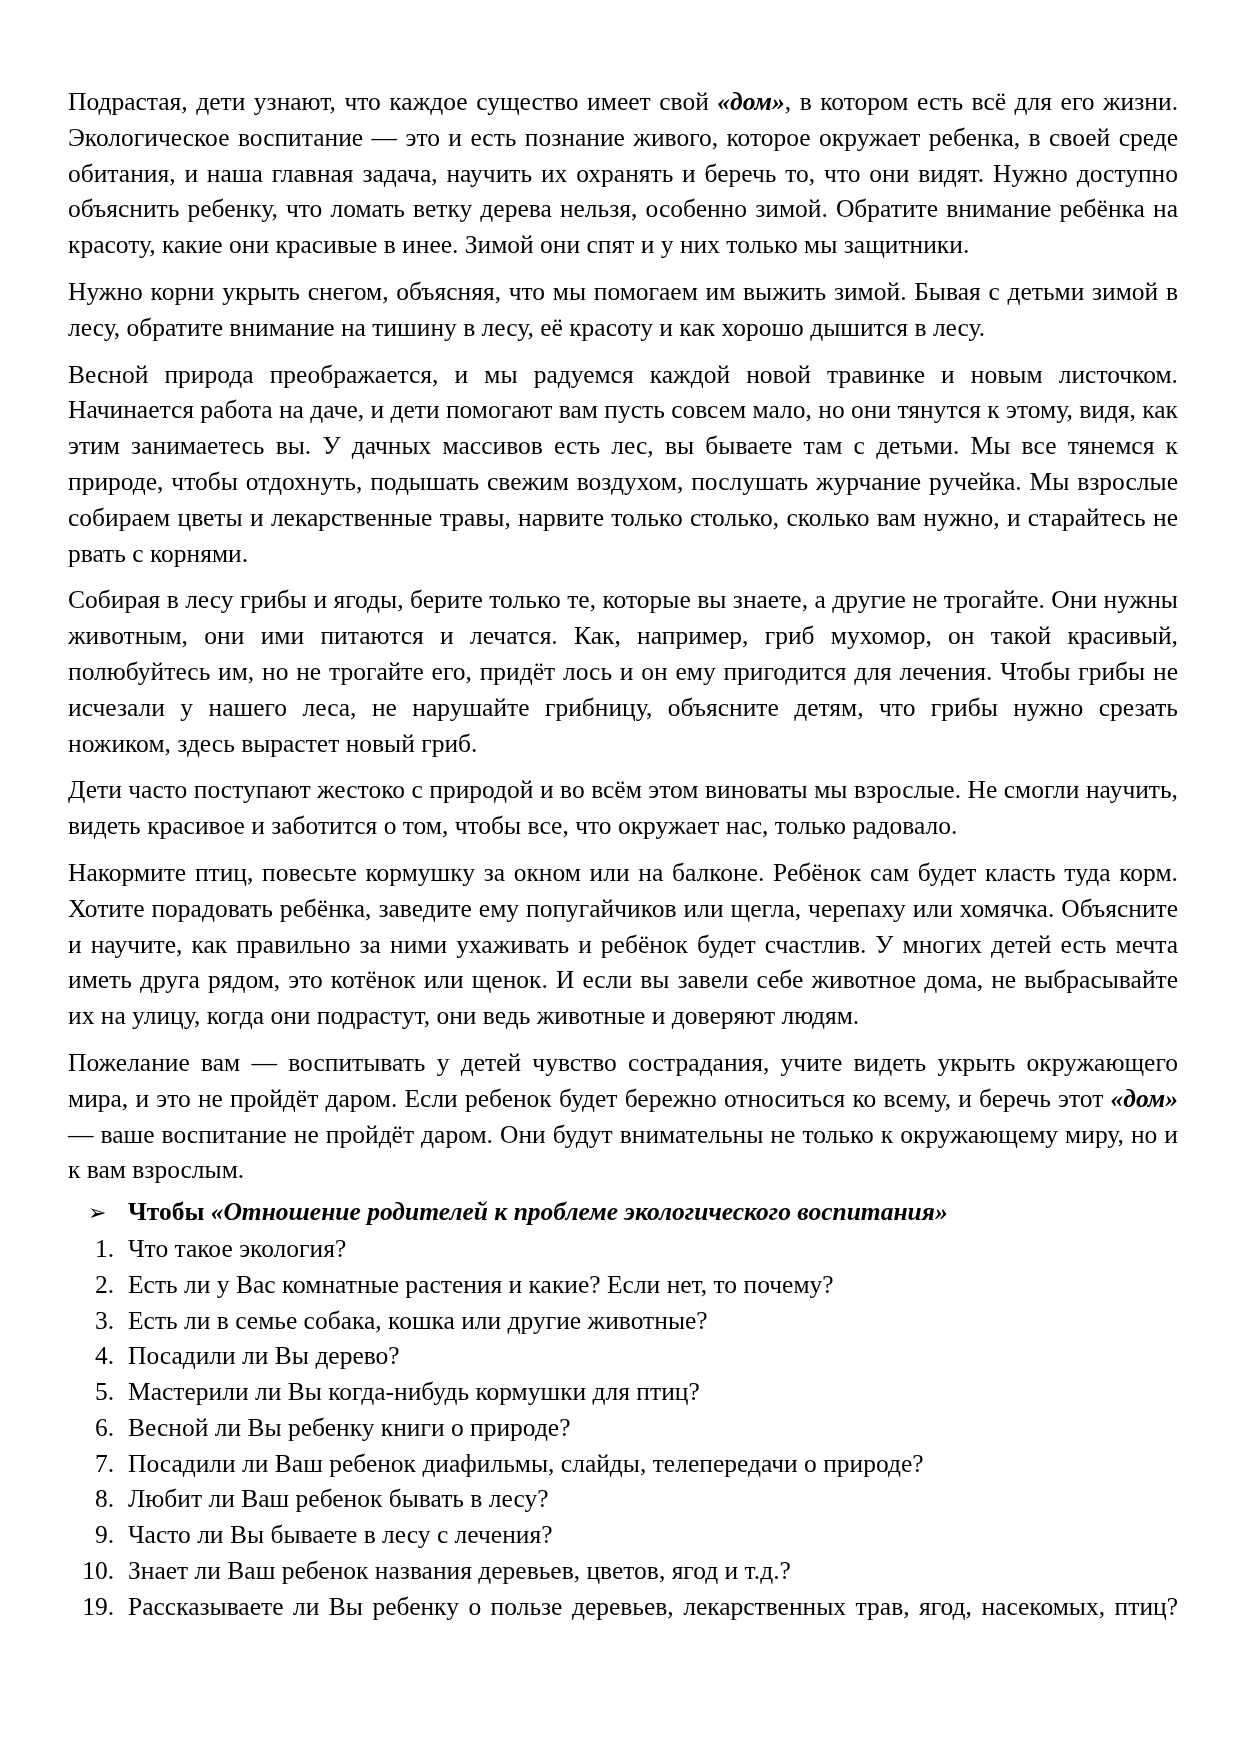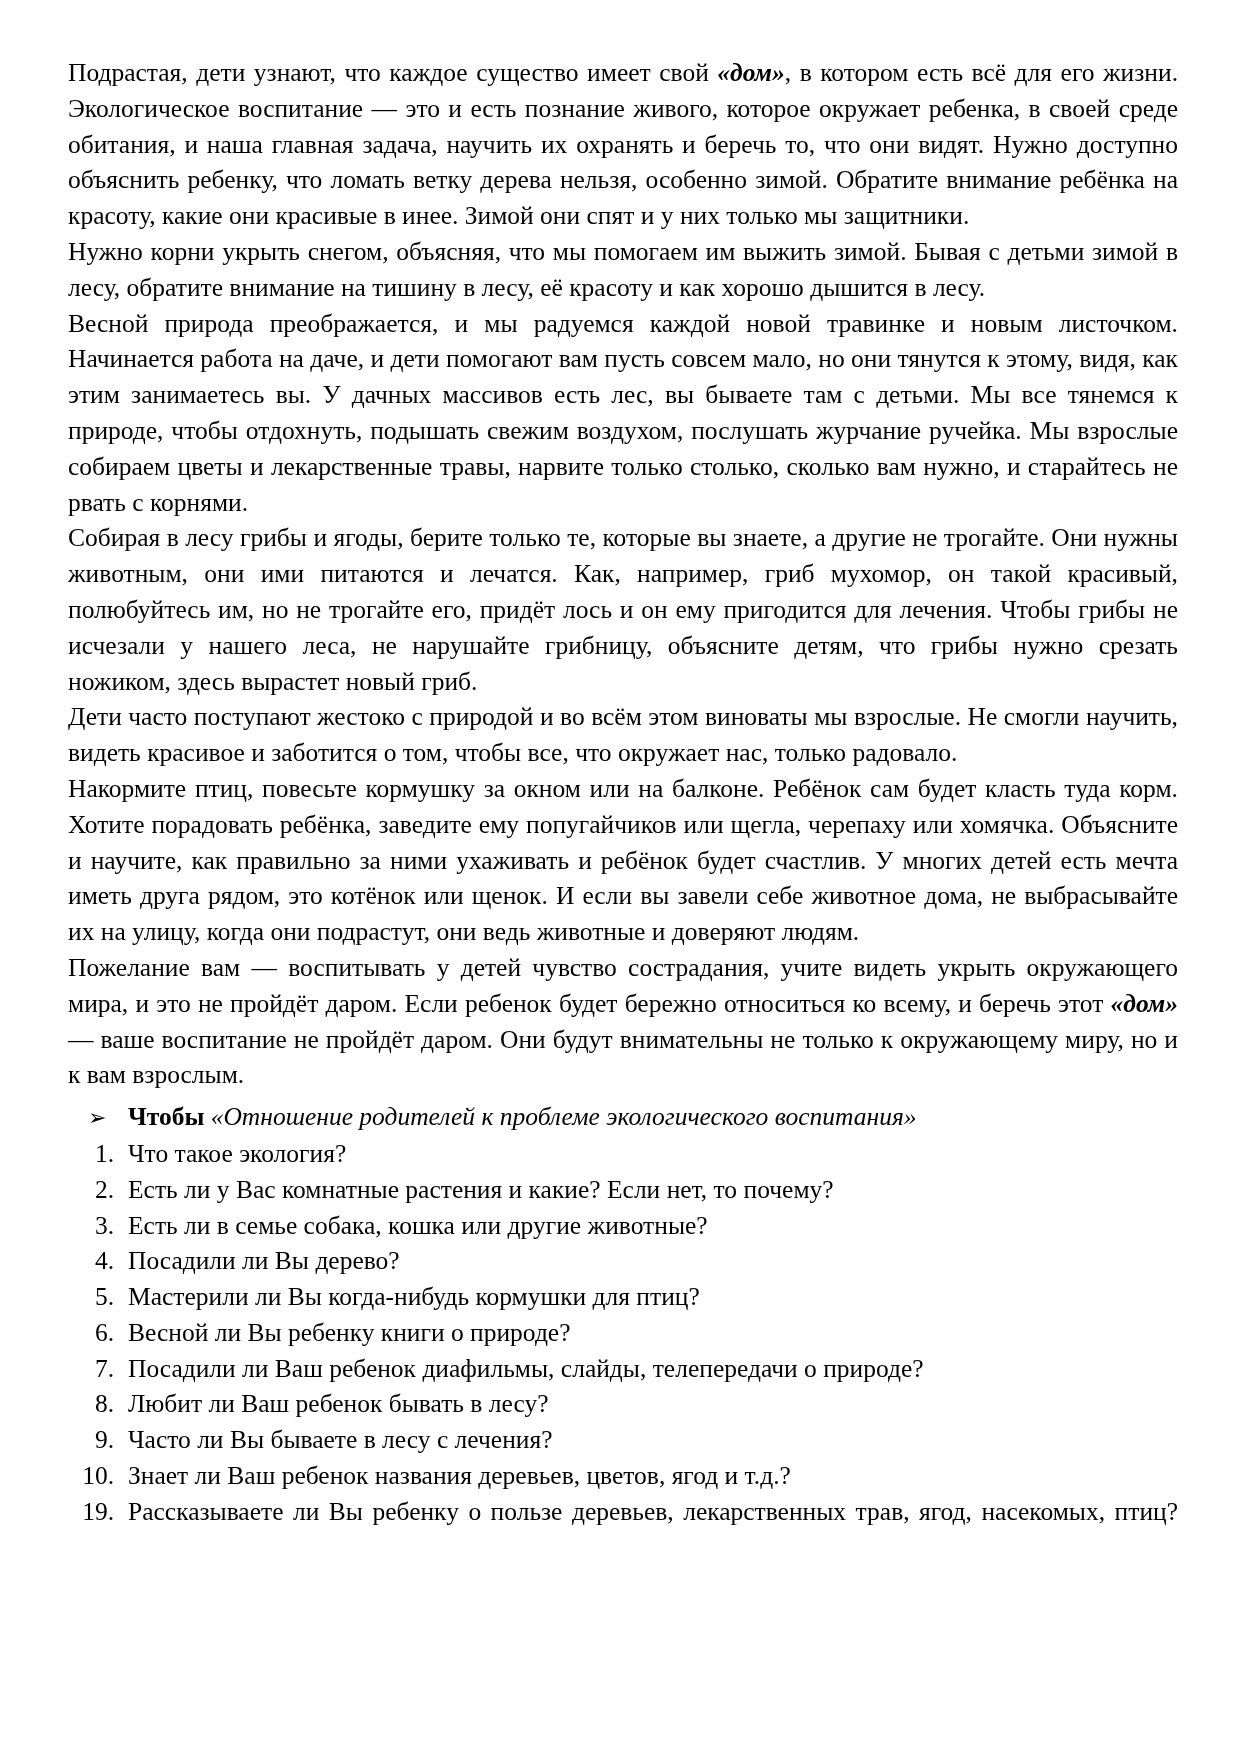--- a/index.html
+++ b/index.html
@@ -7,36 +7,36 @@
     padding: 0;
     background: #ffffff;
   }
   .page {
     position: relative;
     width: 1240px;
     height: 1754px;
     margin: 0 auto;
     background: #ffffff;
     box-sizing: border-box;
-    padding: 55px 62px 0 68px;
+    padding: 84px 62px 0 68px;
     font-family: "Liberation Serif", "DejaVu Serif", serif;
     color: #000000;
     overflow: hidden;
   }
   .body-text {
     font-size: 25.5px;
     line-height: 35.8px;
     text-align: justify;
     text-justify: inter-word;
     margin: 0;
     letter-spacing: 0px;
     word-spacing: 0px;
   }
   .body-text + .body-text {
-    margin-top: 0;
+    margin-top: 11px;
   }
   .em-bold-italic {
     font-weight: bold;
     font-style: italic;
   }
   .survey {
     margin-top: 6px;
   }
   .survey-heading {
     display: flex;
@@ -50,21 +50,21 @@
     flex: 0 0 40px;
     font-family: "DejaVu Sans", sans-serif;
     font-size: 22px;
     line-height: 35.8px;
   }
   .survey-heading-text {
     font-weight: bold;
   }
   .survey-heading-text .title-italic {
     font-style: italic;
-    font-weight: normal;
+    font-weight: bold;
   }
   ol.questions {
     list-style: none;
     margin: 0;
     padding: 0;
   }
   ol.questions li {
     display: flex;
     align-items: baseline;
     font-size: 25.5px;

